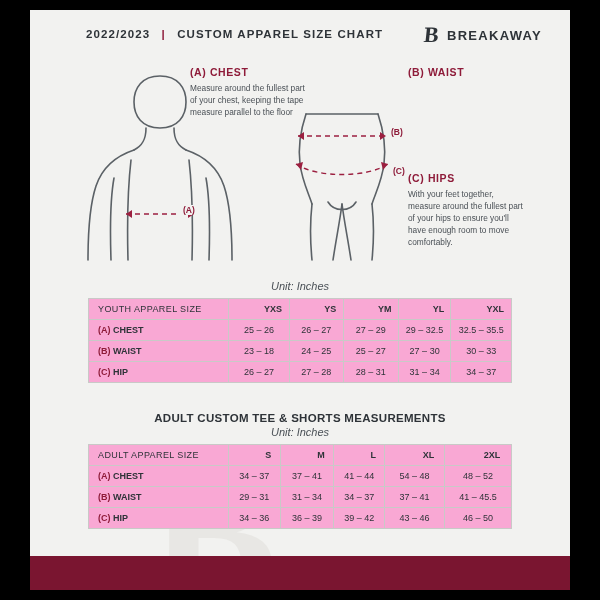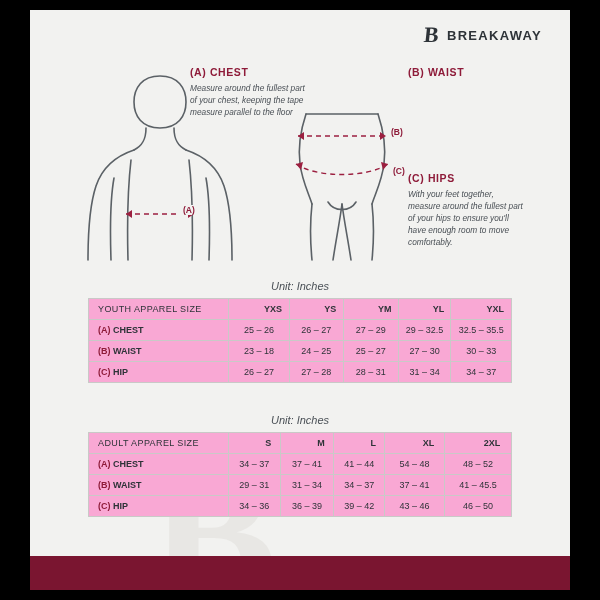--- a/index.html
+++ b/index.html
@@ -98,21 +98,20 @@
   .note-title {
     font-size: 10.5px;
     font-weight: bold;
     letter-spacing: 0.6px;
     color: #8e1b39;
     margin-bottom: 4px;
   }
   .note-body {
     font-size: 8.3px;
     line-height: 1.45;
-    font-style: italic;
     color: #4a5056;
   }
   #note-chest { left: 160px; top: 12px; width: 115px; }
   #note-waist { left: 378px; top: 12px; width: 118px; }
   #note-hips  { left: 378px; top: 118px; width: 120px; }
   
   .section {
     position: absolute;
     left: 58px;
     width: 424px;
@@ -181,20 +180,25 @@
 </style>
 </head>
 <body>
 
 <div class="page">
   <div class="sheet">
 
     <div class="watermark">B</div>
 
     <div class="header">
+      <div class="header-title">
+        <span>2022/2023</span>
+        <span class="header-sep">|</span>
+        <span>CUSTOM APPAREL SIZE CHART</span>
+      </div>
       <div class="brand">
         <span class="brand-mark">B</span>
         <span class="brand-name">BREAKAWAY</span>
       </div>
     </div>
 
     <div class="diagram">
       <svg width="540" height="230" viewBox="0 0 540 230">
 
         <g fill="none" stroke="#5b6166" stroke-width="1.6" stroke-linecap="round" stroke-linejoin="round">
@@ -306,20 +310,21 @@
             <td>27 – 28</td>
             <td>28 – 31</td>
             <td>31 – 34</td>
             <td>34 – 37</td>
           </tr>
         </tbody>
       </table>
     </div>
 
     <div class="section" id="section-adult">
+      <div class="sec-title">ADULT CUSTOM TEE &amp; SHORTS MEASUREMENTS</div>
       <div class="sec-unit">Unit: Inches</div>
       <table>
         <thead>
           <tr>
             <th class="rowhead">ADULT APPAREL SIZE</th>
             <th>S</th>
             <th>M</th>
             <th>L</th>
             <th>XL</th>
             <th>2XL</th>

